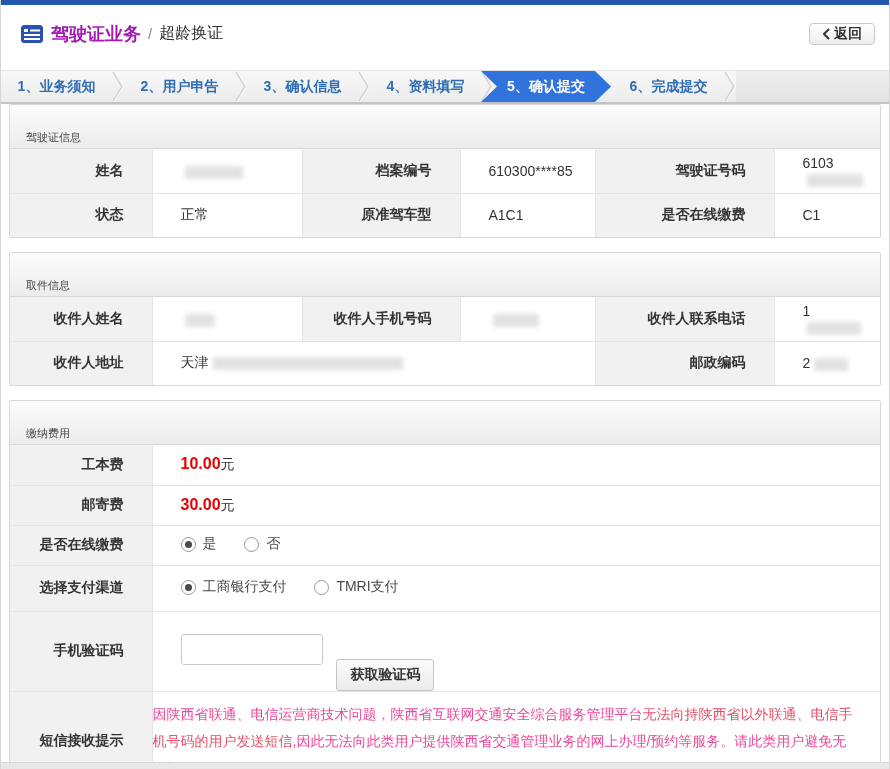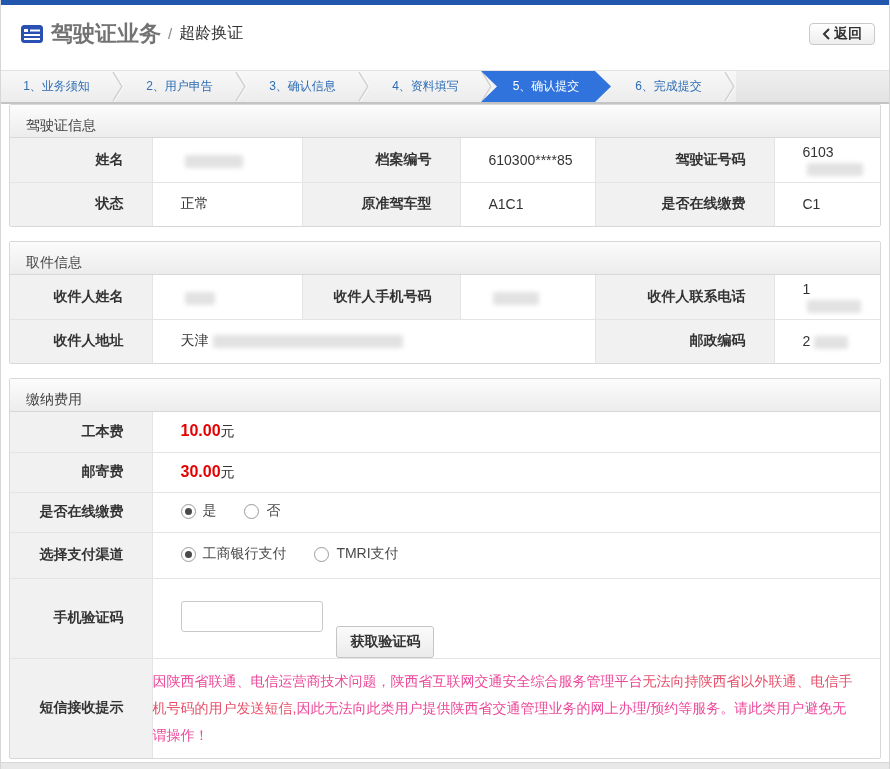--- a/index.html
+++ b/index.html
@@ -12,56 +12,56 @@
   .page {
     width: 890px; height: 769px;
     border-left: 1px solid #d6d6d6; border-right: 1px solid #d6d6d6;
     overflow: hidden; position: relative; background: #fff;
   }
   
   .topbar { height: 5px; background: #2357ae; }
   
   .header { height: 57px; display: flex; align-items: center; padding: 0 14px 0 20px; background: #fff; }
   .header .form-icon { width: 22px; height: 18px; margin-right: 8px; flex: 0 0 auto; }
-  .header .title { font-size: 22px; font-weight: bold; color: #737373; }
+  .header .title { font-size: 18px; font-weight: bold; color: #a21caf; }
   .header .crumb-sep { color: #888; margin: 0 7px; font-size: 15px; }
   .header .subtitle { font-size: 16px; color: #333; }
   .header .spacer { flex: 1; }
   .back-btn {
     display: inline-flex; align-items: center; gap: 4px;
     height: 22px; padding: 0 12px;
     background: linear-gradient(#ffffff, #ededed);
     border: 1px solid #c9c9c9; border-radius: 4px;
     font-size: 14px; font-weight: bold; color: #333; cursor: pointer;
   }
   
   .stepbar {
     margin-top: 8px; height: 34px;
     background: linear-gradient(#f8f8f8, #ececec);
     border-top: 1px solid #e2e2e2; border-bottom: 2px solid #c3c3c3;
     display: flex; align-items: stretch;
   }
   .step {
     width: 111px; display: flex; align-items: center; justify-content: center;
-    font-size: 12px; font-weight: normal; color: #2e6db4; cursor: pointer;
+    font-size: 14px; font-weight: bold; color: #2e6db4; cursor: pointer;
   }
   .step.selected {
     width: 130px; color: #fff; background: #3173dc;
     clip-path: polygon(0 0, calc(100% - 16px) 0, 100% 50%, calc(100% - 16px) 100%, 0 100%, 16px 50%);
     margin-left: -12px; margin-right: 2px;
   }
   .sep { flex: 0 0 12px; align-self: center; }
   .tail { flex: 1; background: linear-gradient(#efefef, #e3e3e3); }
   
   .panel { margin: 0 8px 14px; border: 1px solid #d8d8d8; border-radius: 2px; background: #fff; }
   .panel:first-of-type { margin-top: 18px; }
   .panel-title {
-    height: 33px; line-height: 33px; padding: 4px 16px;
+    height: 44px; line-height: 33px; padding: 16px 16px;
     background: linear-gradient(#fcfcfc, #ececec);
-    border-bottom: 1px solid #d8d8d8; font-size: 14px; color: #444;
+    border-bottom: 1px solid #d8d8d8; font-size: 11px; color: #444;
   }
   table { width: 100%; border-collapse: collapse; table-layout: fixed; }
   td { border: 1px solid #e4e4e4; font-size: 14px; height: 44px; padding: 0 28px; }
   tr:first-child td { border-top: none; }
   tr td:first-child { border-left: none; }
   tr td:last-child { border-right: none; }
   tr:last-child td { border-bottom: none; }
   td.lbl { background: #f1f1f1; text-align: right; font-weight: bold; color: #333; }
   td.val { background: #fff; text-align: left; color: #333; }
   .blur { display: inline-block; height: 13px; border-radius: 2px; background: #e2e2e2; filter: blur(2px); vertical-align: middle; margin-left: 4px; }

